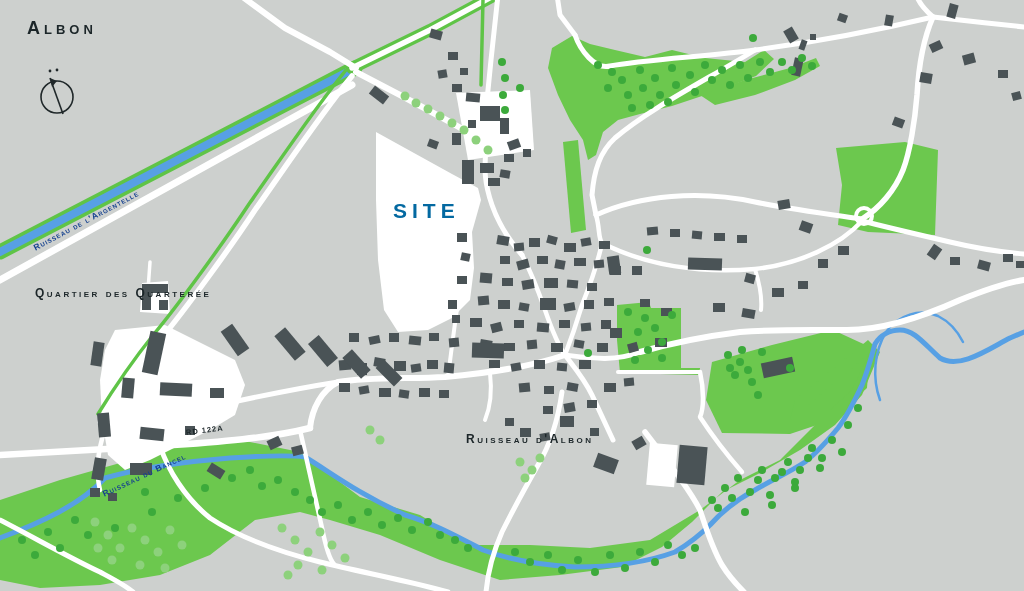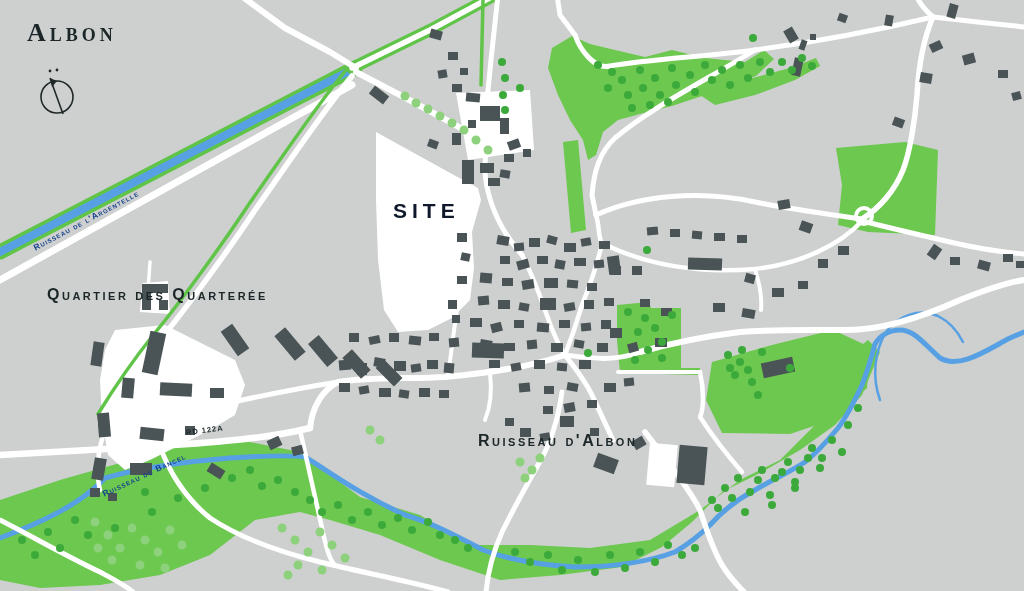--- a/index.html
+++ b/index.html
@@ -1,21 +1,21 @@
 <!DOCTYPE html>
 <html><head>
 <meta charset="utf-8">
 <style>
   html,body{margin:0;padding:0;background:#9a9d9c;}
   #stage{position:relative;width:1024px;height:591px;overflow:hidden;background:#cdd0ce;
          font-family:"Liberation Sans", sans-serif;}
   #map-svg{position:absolute;left:0;top:0;}
   .lbl{position:absolute;white-space:nowrap;pointer-events:none;}
-  .lbl-title{font-size:26px;font-weight:bold;letter-spacing:4px;font-variant:small-caps;font-family:Liberation Serif, serif;}
-  .lbl-place{font-size:16px;font-weight:bold;letter-spacing:2.5px;font-variant:small-caps;margin-left:12px;}
+  .lbl-title{font-size:18px;font-weight:bold;letter-spacing:4px;font-variant:small-caps;}
+  .lbl-place{font-size:12px;font-weight:bold;letter-spacing:2.5px;font-variant:small-caps;}
   .lbl-river{font-size:8.5px;font-weight:bold;letter-spacing:1px;font-variant:small-caps;
              transform-origin:left center;}
   .lbl-road{font-size:7.5px;font-weight:bold;letter-spacing:1px;transform-origin:left center;}
   .lbl-site{font-size:21px;font-weight:bold;letter-spacing:5px;}
 </style>
 </head>
 <body>
 
 <div id="stage" style="background: rgb(205, 208, 206);">
 
@@ -445,21 +445,21 @@
     <circle cx="57" cy="70" r="1.4" fill="#20282a" stroke="none"></circle>
   </g>
 </svg>
 
 <div class="lbl lbl-title" style="left: 27px; top: 18px; color: rgb(28, 38, 41);">Albon</div>
 
 <div class="lbl lbl-river" style="left: 34px; top: 243px; transform: rotate(-28deg); color: rgb(21, 65, 143);">Ruisseau de l'Argentelle</div>
 
 <div class="lbl lbl-place" style="left: 35px; top: 286px; color: rgb(28, 38, 41);">Quartier des Quarterée</div>
 
-<div class="lbl lbl-site" style="left: 393px; top: 199px; color: #0f172a;">SITE</div>
+<div class="lbl lbl-site" style="left: 393px; top: 199px; color: #0369a1;">SITE</div>
 
 <div class="lbl lbl-place" style="left: 466px; top: 432px; color: rgb(28, 38, 41);">Ruisseau d'Albon</div>
 
 <div class="lbl lbl-road" style="left: 186px; top: 428px; transform: rotate(-7deg); color: rgb(28, 38, 41);">RD 122A</div>
 
 <div class="lbl lbl-river" style="left: 103px; top: 489px; transform: rotate(-25deg); color: rgb(21, 65, 143);">Ruisseau du Bancel</div>
 
 </div>
 
 </body></html>

